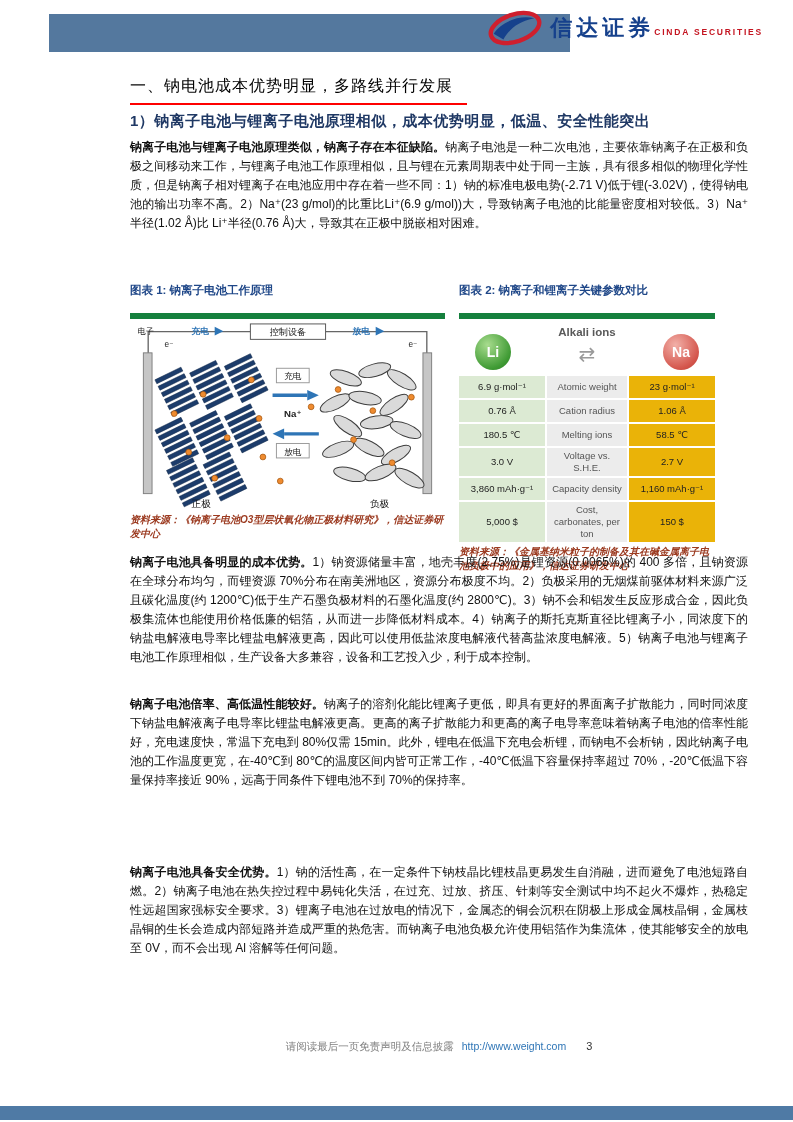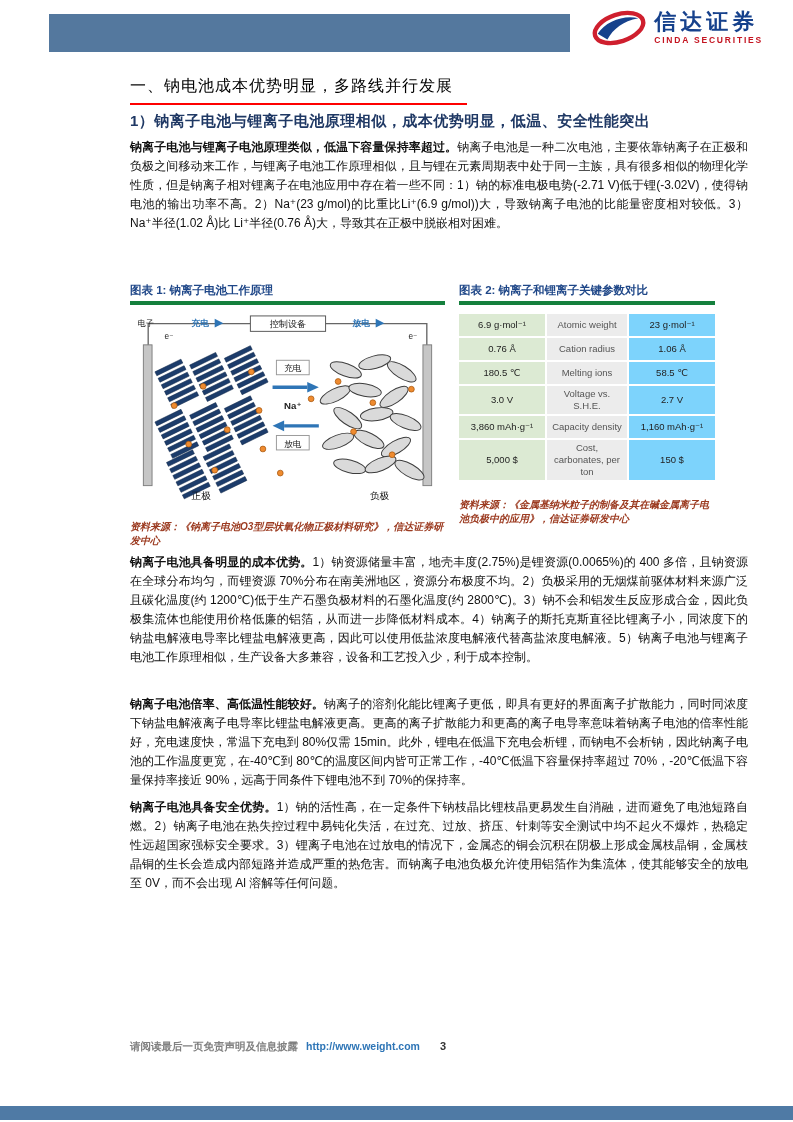--- a/index.html
+++ b/index.html
@@ -2,58 +2,58 @@
 <html><head>
 <meta charset="utf-8">
 <style>
   html,body{margin:0;padding:0;background:#ffffff;}
   .page{position:relative;width:793px;height:1122px;background:#fff;overflow:hidden;
         font-family:"Liberation Sans","DejaVu Sans",sans-serif;color:#111;}
   svg text{font-family:"Liberation Sans","DejaVu Sans",sans-serif;}
 
   .header-bar{position:absolute;left:49px;top:14px;width:521px;height:38px;background:#54789e;}
   .logo{position:absolute;right:30px;top:6px;display:flex;align-items:center;gap:6px;}
-  .logo-text{display:flex;flex-direction:column;line-height:1.1;}
+  .logo-text{display:flex;line-height:1.1;}
   .logo-cn{font-size:22px;font-weight:bold;color:#16418c;letter-spacing:4px;white-space:nowrap;}
-  .logo-en{font-size:8.5px;font-weight:bold;color:#c41420;letter-spacing:1.8px;margin-top:2px;}
+  .logo-en{font-size:8.5px;font-weight:bold;color:#c41420;letter-spacing:1.8px;margin-top:12px;}
 
   .h1{position:absolute;left:130px;top:76px;display:inline-block;font-size:16px;font-weight:normal;
       letter-spacing:1px;color:#000;border-bottom:2.5px solid #fe0000;padding:0 14px 6px 0;}
   .h2{position:absolute;left:130px;top:112px;font-size:15px;font-weight:bold;color:#1f3864;letter-spacing:.5px;}
 
   .para{position:absolute;left:130px;width:618px;font-size:12px;line-height:19px;text-align:justify;color:#111;}
   .lead{font-weight:bold;}
 
   .figure{position:absolute;top:283px;}
   .fig1{left:130px;width:315px;}
   .fig2{left:459px;width:256px;}
   .fig-title{display:block;font-size:11.5px;font-weight:bold;color:#1f4788;
-             border-bottom:4px solid #15803d;padding-bottom:3px;margin-bottom:9px;}
-  .caption{font-size:10px;font-style:italic;font-weight:bold;color:#9c3b21;line-height:14px;margin-top:18px;}
+             border-bottom:6px solid #15803d;padding-bottom:15px;margin-bottom:3px;}
+  .caption{font-size:10px;font-style:italic;font-weight:bold;color:#9c3b21;line-height:14px;margin-top:3px;}
 
   .diagram{display:block;width:315px;height:188px;}
 
   .fig2-card{background:#fff;}
   .alkali-header{position:relative;height:54px;}
   .alkali-title{position:absolute;left:0;right:0;top:4px;text-align:center;font-size:11.5px;color:#595959;font-weight:bold;}
   .sphere{position:absolute;width:36px;height:36px;border-radius:50%;display:flex;align-items:center;
           justify-content:center;color:#fff;font-weight:bold;font-size:14px;}
   .sphere.li{left:16px;top:12px;background:radial-gradient(circle at 35% 30%, #a8dc8e, #3e9a33 70%, #2c7a24);}
   .sphere.na{right:16px;top:12px;background:radial-gradient(circle at 35% 30%, #f2b0a8, #d4554c 70%, #b43c34);}
   .exchange{position:absolute;left:0;right:0;top:22px;text-align:center;font-size:20px;color:#9a9a9a;line-height:1;}
 
   .tbl{display:grid;grid-template-columns:86px 1fr 86px;gap:2px;background:#fff;}
   .c{display:flex;align-items:center;justify-content:center;text-align:center;
      font-size:9.5px;min-height:18px;padding:2px 3px;line-height:12px;}
   .c.li{background:#dcead3;color:#222;}
   .c.mid{background:#ececec;color:#555;}
-  .c.na{background:#7dd3fc;color:#222;}
-
-  .footer{position:absolute;left:130px;top:1040px;width:618px;display:flex;justify-content:flex-start;
-          align-items:baseline;gap:8px;font-size:10.5px;font-weight:bold;}
+  .c.na{background:#eab308;color:#222;}
+
+  .footer{position:absolute;left:130px;top:1040px;width:618px;display:flex;justify-content:center;
+          align-items:baseline;gap:8px;font-size:10.5px;}
   .disclaimer{color:#808080;}
   .site-link{color:#2e75b6;text-decoration:none;}
   .page-num{margin-left:12px;color:#333;font-size:11px;}
 
   .bottom-bar{position:absolute;left:0;bottom:2px;width:793px;height:14px;background:#4f7aa5;}
 </style>
 </head>
 <body>
 
 <div class="page">
@@ -68,21 +68,21 @@
     <div class="logo-text">
       <div class="logo-cn">信达证券</div>
       <div class="logo-en">CINDA SECURITIES</div>
     </div>
   </div>
 
   <div class="h1">一、钠电池成本优势明显，多路线并行发展</div>
   <div class="h2">1）钠离子电池与锂离子电池原理相似，成本优势明显，低温、安全性能突出</div>
 
   <div class="para" style="top:138px">
-    <span class="lead">钠离子电池与锂离子电池原理类似，低温下容量保持率超过。</span><span>钠离子电池是一种二次电池，主要依靠钠离子在正极和负极之间移动来工作，与锂离子电池工作原理相似，且与锂在元素周期表中处于同一主族，具有很多相似的物理化学性质，但是钠离子相对锂离子在电池应用中存在着一些不同：1）钠的标准电极电势(-2.71 V)低于锂(-3.02V)，使得钠电池的输出功率不高。2）Na⁺(23 g/mol)的比重比Li⁺(6.9 g/mol))大，导致钠离子电池的比能量密度相对较低。3）Na⁺半径(1.02 Å)比 Li⁺半径(0.76 Å)大，导致其在正极中脱嵌相对困难。</span>
+    <span class="lead">钠离子电池与锂离子电池原理类似，钠离子存在本征缺陷。</span><span>钠离子电池是一种二次电池，主要依靠钠离子在正极和负极之间移动来工作，与锂离子电池工作原理相似，且与锂在元素周期表中处于同一主族，具有很多相似的物理化学性质，但是钠离子相对锂离子在电池应用中存在着一些不同：1）钠的标准电极电势(-2.71 V)低于锂(-3.02V)，使得钠电池的输出功率不高。2）Na⁺(23 g/mol)的比重比Li⁺(6.9 g/mol))大，导致钠离子电池的比能量密度相对较低。3）Na⁺半径(1.02 Å)比 Li⁺半径(0.76 Å)大，导致其在正极中脱嵌相对困难。</span>
   </div>
 
   <div class="figure fig1">
     <div class="fig-title">图表 1: 钠离子电池工作原理</div>
 
     <svg class="diagram" viewBox="0 0 315 195">
       <defs>
         <g id="stk">
           <rect x="0" y="0" width="30" height="4.5"></rect>
           <rect x="0" y="7.5" width="30" height="4.5"></rect>
@@ -173,20 +173,26 @@
       <text x="243" y="192" font-size="10" fill="#111">负极</text>
     </svg>
 
     <div class="caption">资料来源：《钠离子电池O3型层状氧化物正极材料研究》，信达证券研发中心</div>
   </div>
 
   <div class="figure fig2">
     <div class="fig-title">图表 2: 钠离子和锂离子关键参数对比</div>
 
     <div class="fig2-card">
+      <div class="alkali-header">
+        <div class="alkali-title">Alkali ions</div>
+        <div class="sphere li">Li</div>
+        <div class="exchange">⇄</div>
+        <div class="sphere na">Na</div>
+      </div>
 
       <div class="tbl">
         <div class="c li">6.9 g·mol⁻¹</div>
         <div class="c mid">Atomic weight</div>
         <div class="c na">23 g·mol⁻¹</div>
 
         <div class="c li">0.76 Å</div>
         <div class="c mid">Cation radius</div>
         <div class="c na">1.06 Å</div>
 
@@ -212,21 +218,21 @@
   </div>
 
   <div class="para" style="top:553px">
     <span class="lead">钠离子电池具备明显的成本优势。</span><span>1）钠资源储量丰富，地壳丰度(2.75%)是锂资源(0.0065%)的 400 多倍，且钠资源在全球分布均匀，而锂资源 70%分布在南美洲地区，资源分布极度不均。2）负极采用的无烟煤前驱体材料来源广泛且碳化温度(约 1200℃)低于生产石墨负极材料的石墨化温度(约 2800℃)。3）钠不会和铝发生反应形成合金，因此负极集流体也能使用价格低廉的铝箔，从而进一步降低材料成本。4）钠离子的斯托克斯直径比锂离子小，同浓度下的钠盐电解液电导率比锂盐电解液更高，因此可以使用低盐浓度电解液代替高盐浓度电解液。5）钠离子电池与锂离子电池工作原理相似，生产设备大多兼容，设备和工艺投入少，利于成本控制。</span>
   </div>
 
   <div class="para" style="top:695px">
     <span class="lead">钠离子电池倍率、高低温性能较好。</span><span>钠离子的溶剂化能比锂离子更低，即具有更好的界面离子扩散能力，同时同浓度下钠盐电解液离子电导率比锂盐电解液更高。更高的离子扩散能力和更高的离子电导率意味着钠离子电池的倍率性能好，充电速度快，常温下充电到 80%仅需 15min。此外，锂电在低温下充电会析锂，而钠电不会析钠，因此钠离子电池的工作温度更宽，在-40℃到 80℃的温度区间内皆可正常工作，-40℃低温下容量保持率超过 70%，-20℃低温下容量保持率接近 90%，远高于同条件下锂电池不到 70%的保持率。</span>
   </div>
 
-  <div class="para" style="top:798px">
+  <div class="para" style="top:863px">
     <span class="lead">钠离子电池具备安全优势。</span><span>1）钠的活性高，在一定条件下钠枝晶比锂枝晶更易发生自消融，进而避免了电池短路自燃。2）钠离子电池在热失控过程中易钝化失活，在过充、过放、挤压、针刺等安全测试中均不起火不爆炸，热稳定性远超国家强标安全要求。3）锂离子电池在过放电的情况下，金属态的铜会沉积在阴极上形成金属枝晶铜，金属枝晶铜的生长会造成内部短路并造成严重的热危害。而钠离子电池负极允许使用铝箔作为集流体，使其能够安全的放电至 0V，而不会出现 Al 溶解等任何问题。</span>
   </div>
 
   <div class="footer">
     <span class="disclaimer">请阅读最后一页免责声明及信息披露</span>
     <a class="site-link" href="#">http://www.weight.com</a>
     <span class="page-num">3</span>
   </div>
 
   <div class="bottom-bar"></div>

